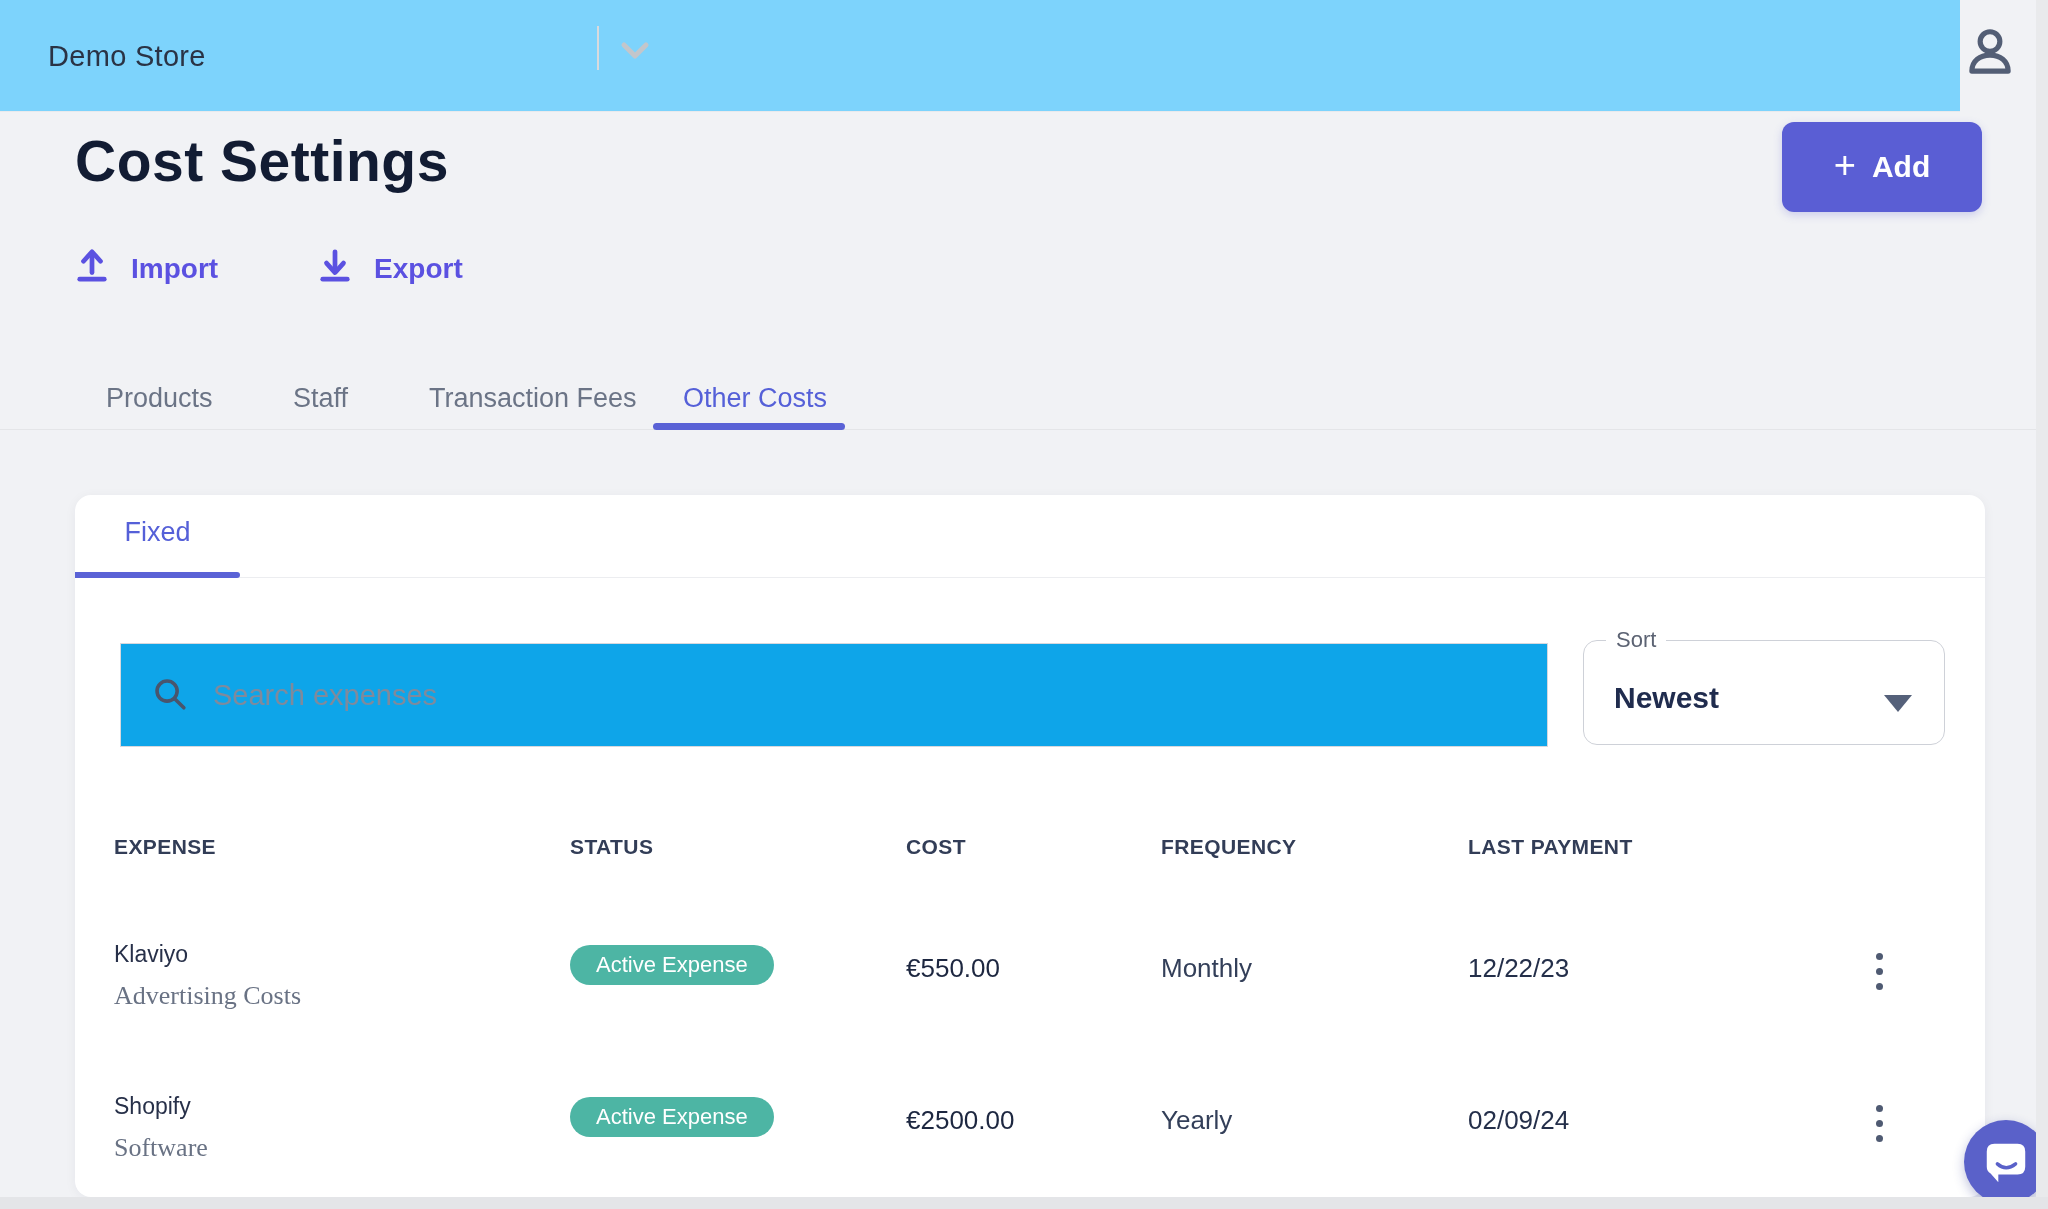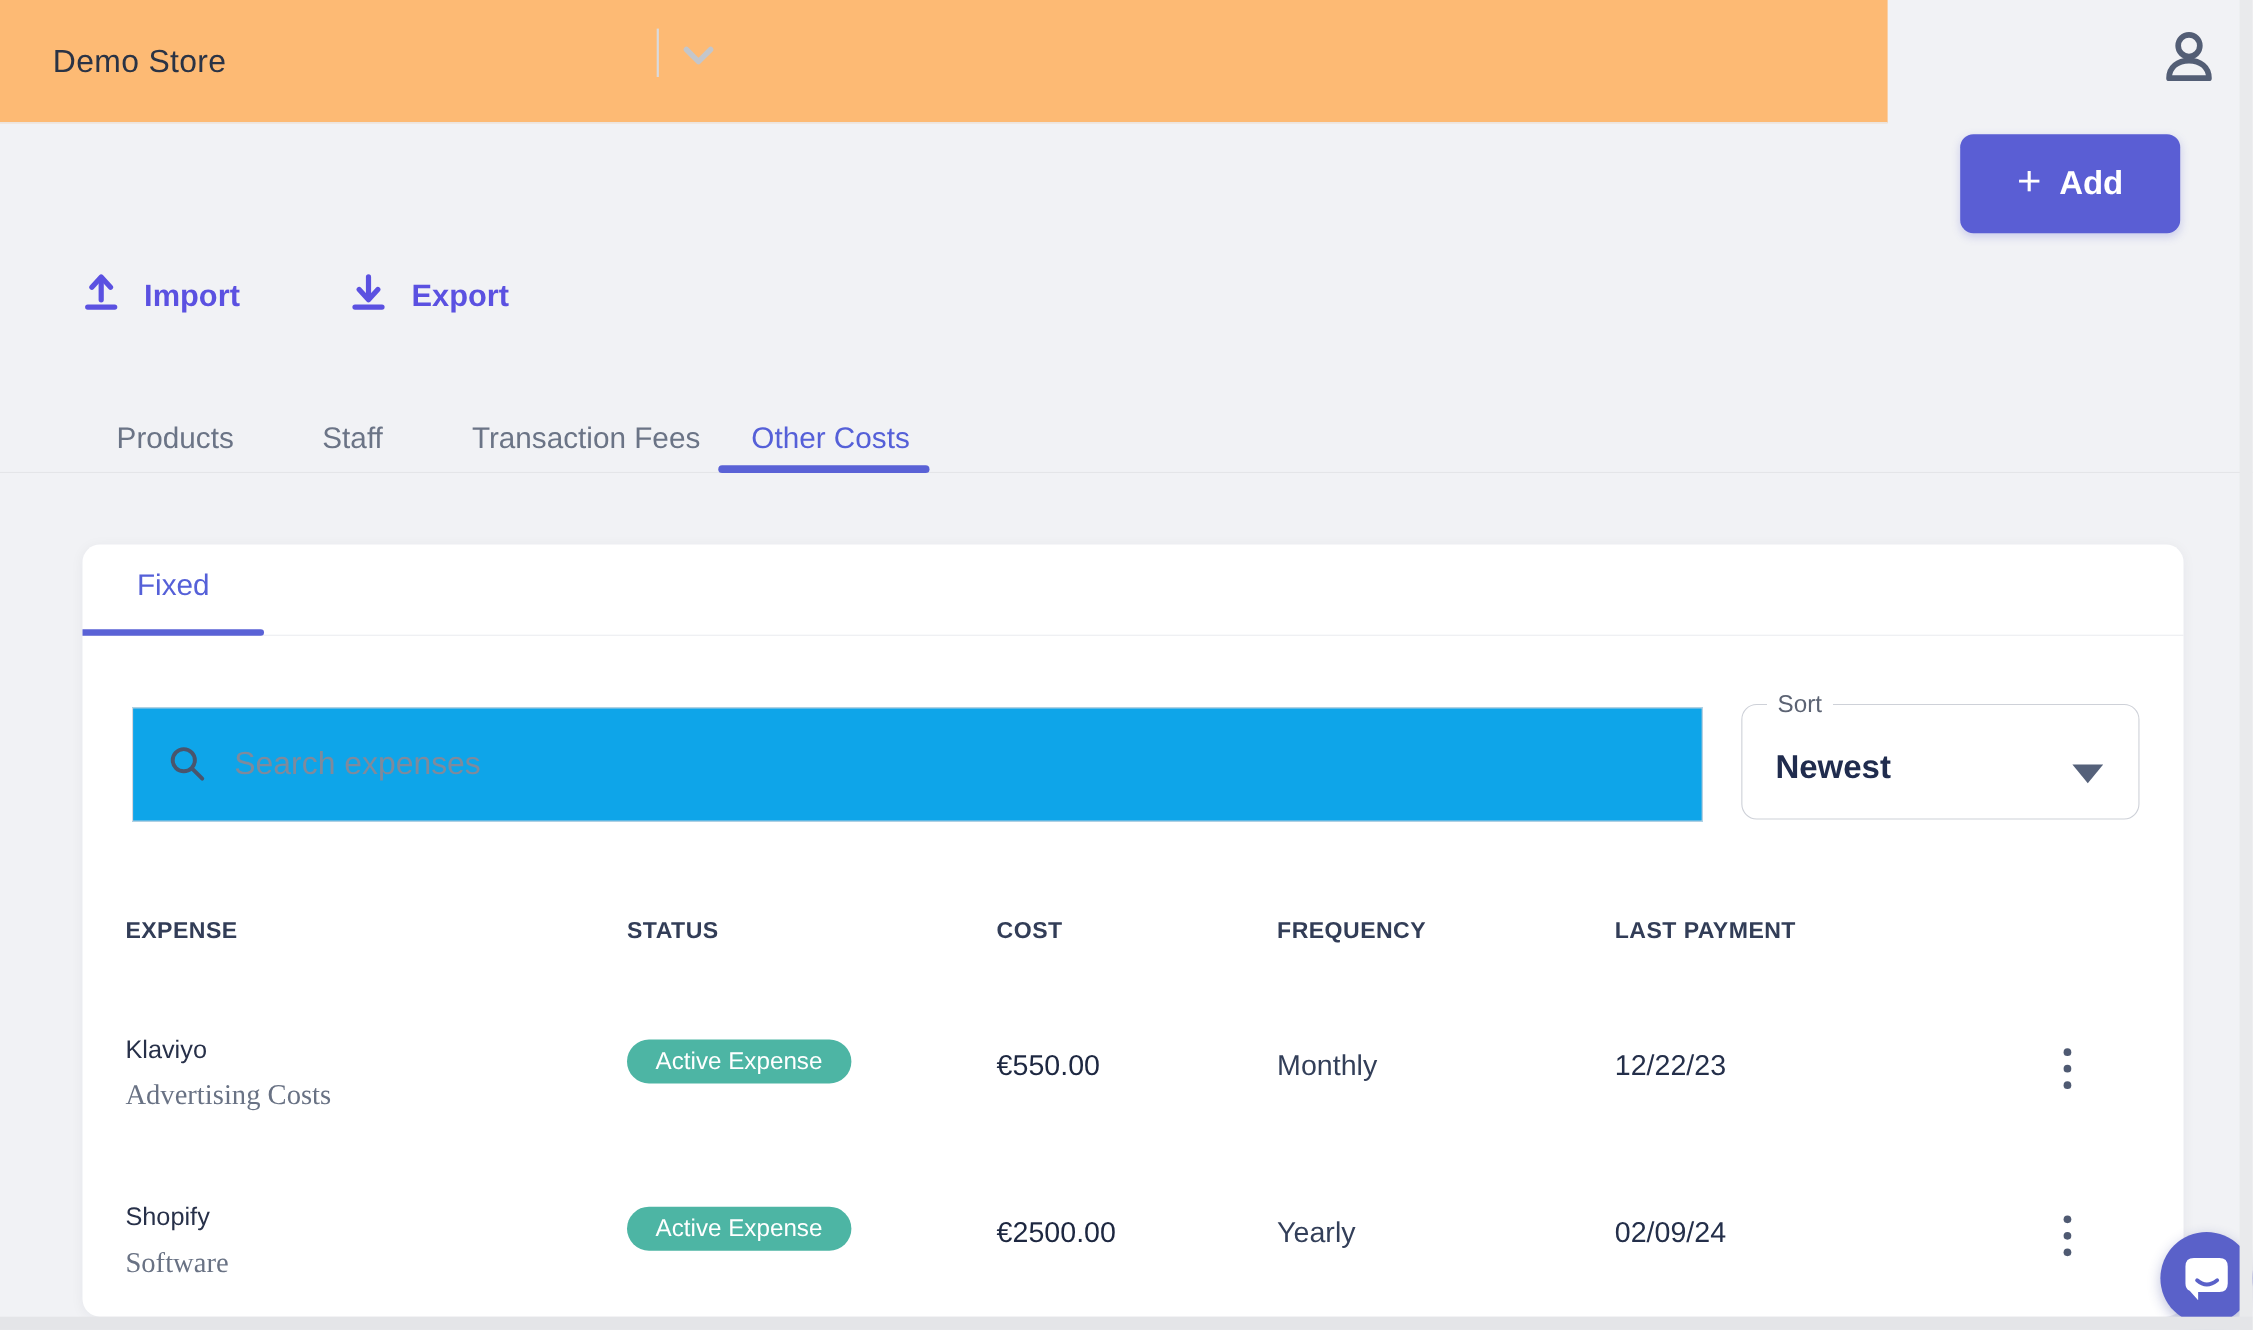--- a/index.html
+++ b/index.html
@@ -2,21 +2,21 @@
 <html><head>
 <meta charset="utf-8">
 <style>
   * { margin:0; padding:0; box-sizing:border-box; }
   html,body { width:2048px; height:1209px; }
   body { font-family:"Liberation Sans","DejaVu Sans",sans-serif; background:#f1f2f5; }
   .screen { position:relative; width:2048px; height:1209px; overflow:hidden; background:#f1f2f5; }
   .abs { position:absolute; }
 
   
-  .topbar { left:0; top:0; width:1716px; height:112px; background:#fdba74; border-bottom:1px solid #e9eaed; }
+  .topbar { left:0; top:0; width:1960px; height:112px; background:#7dd3fc; border-bottom:1px solid #e9eaed; }
   .store-name { left:48px; top:0; height:112px; display:flex; align-items:center; font-size:29px; color:#2a3345; letter-spacing:.3px; }
   .topbar-divider { left:597px; top:26px; width:2px; height:44px; background:#d9dadd; }
   .store-chevron { left:612px; top:30px; width:46px; height:46px; display:flex; align-items:center; justify-content:center; cursor:pointer; }
   .account-btn { left:1958px; top:22px; width:64px; height:68px; display:flex; align-items:center; justify-content:center; cursor:pointer; }
 
   
   .page-title { left:75px; top:128px; font-size:57px; font-weight:bold; color:#121c33; letter-spacing:.5px; }
   .add-btn { left:1782px; top:122px; width:200px; height:90px; background:#5a5ed4; border:none; border-radius:12px;
              color:#fff; font-size:30px; font-weight:bold; display:flex; align-items:center; justify-content:center;
              gap:16px; cursor:pointer; box-shadow:0 3px 8px rgba(90,94,212,.25); font-family:inherit; }
@@ -94,20 +94,21 @@
     <div class="abs account-btn">
       <span>
         <svg width="58" height="58" viewBox="0 0 56 56" fill="none">
           <circle cx="28" cy="16" r="9.5" stroke="#535e75" stroke-width="5"></circle>
           <path d="M10.5 44.5 c0,-10 7.8,-15.5 17.5,-15.5 s17.5,5.5 17.5,15.5 z" stroke="#535e75" stroke-width="5" stroke-linejoin="round"></path>
         </svg>
       </span>
     </div>
   </header>
 
+  <h1 class="abs page-title">Cost Settings</h1>
 
   <button class="abs add-btn">
     <span class="add-plus">+</span>
     <span>Add</span>
   </button>
 
   <div class="abs io-row">
     <div class="io-link">
       <span>
         <svg width="34" height="38" viewBox="0 0 36 38" fill="none">

